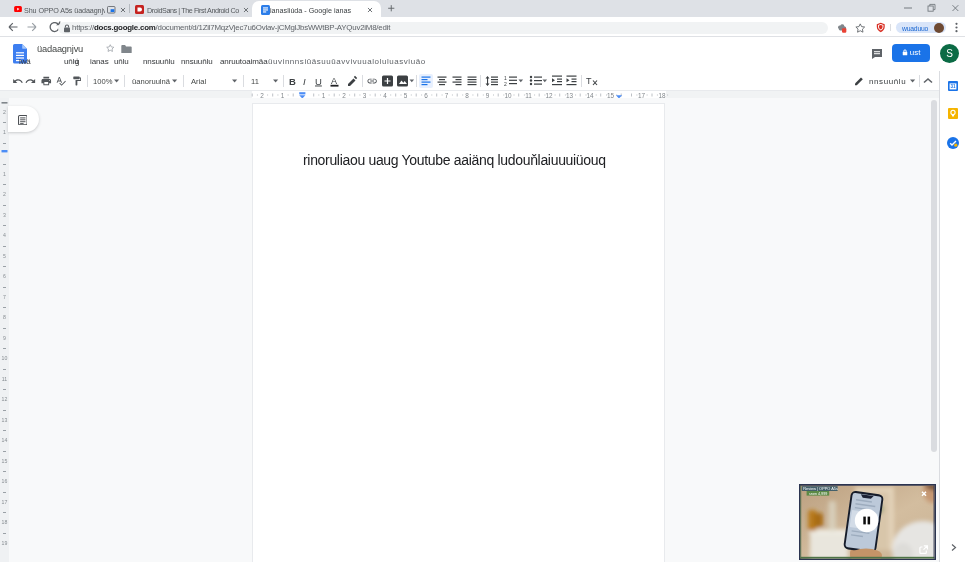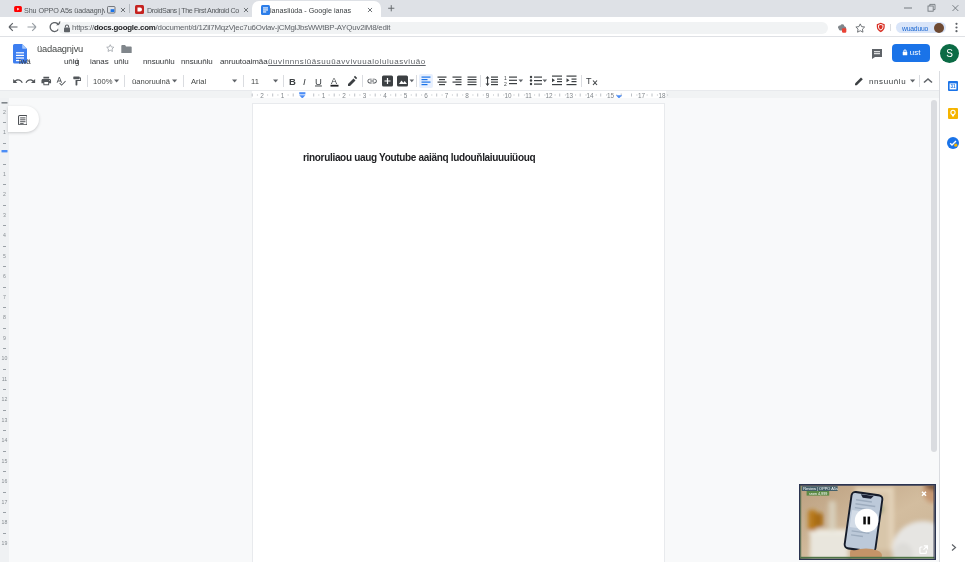--- a/index.html
+++ b/index.html
@@ -18,33 +18,33 @@
 
 #addrbar{left:0;top:17px;width:965px;height:20px;background:#fff;border-bottom:1px solid #dfe1e5;box-sizing:border-box;}
 #urlpill{left:58px;top:21.5px;width:770px;height:12.5px;background:#f1f3f4;border-radius:7px;}
 #urltxt{left:72px;top:23px;font-size:7.9px;color:#5f6368;white-space:nowrap;letter-spacing:-0.22px;}
 #urltxt b{color:#202124;font-weight:bold;}
 
 #dochead{left:0;top:37px;width:965px;height:34px;background:#fff;}
 #doctitle{left:37px;top:43.5px;font-size:9.3px;color:#444746;letter-spacing:-0.2px;}
 #menurow .mi{position:absolute;top:0;white-space:nowrap;}
 #menurow{left:0;top:56.5px;font-size:8px;color:#35383b;letter-spacing:-0.12px;}
-#savednote{color:#5f6368;text-decoration:underline;}
+#savednote{color:#5f6368;}
 #sharebtn{left:892px;top:44px;width:38px;height:18px;background:#1a73e8;border-radius:4px;color:#fff;font-size:8px;text-align:center;line-height:18px;}
 #avatarS{left:940px;top:44px;width:19px;height:19px;border-radius:50%;background:#0b6b45;color:#fff;font-size:10px;text-align:center;line-height:19px;}
 
 #toolbar{left:0;top:71px;width:939px;height:20px;background:#fff;border-bottom:1px solid #e8eaed;box-sizing:border-box;}
 
 #ruler{left:0;top:91px;width:939px;height:7px;background:#f1f3f4;}
 #rulerpage{left:252px;top:91px;width:414px;height:7px;background:#fff;}
 
 #canvas{left:0;top:98px;width:939px;height:464px;background:#f8f9fa;}
 #vruler{left:0;top:98px;width:9px;height:464px;background:#eff1f3;}
 #page{left:252px;top:103px;width:413px;height:459px;background:#fff;border:1px solid #e8eaed;border-bottom:none;box-sizing:border-box;}
-#doctext{left:303px;top:151.5px;font-size:10px;color:#202124;letter-spacing:-0.32px;font-weight:bold;}
+#doctext{left:303px;top:151.5px;font-size:14px;color:#202124;letter-spacing:-0.32px;}
 #outlinebtn{left:8px;top:106px;width:31px;height:26px;background:#fff;border-radius:0 14px 14px 0;box-shadow:0 1px 3px rgba(60,64,67,.25);}
 #scrollthumb{left:931px;top:100px;width:6px;height:352px;background:#dadce0;border-radius:3px;}
 
 #sidepanel{left:939px;top:71px;width:26px;height:491px;background:#fff;border-left:1px solid #dadce0;box-sizing:border-box;}
 #panelarrow{left:948px;top:541px;font-size:9px;color:#5f6368;}
 
 #pip{left:799px;top:484px;width:137px;height:76px;}
 svg{display:block}
 </style>
 </head>

